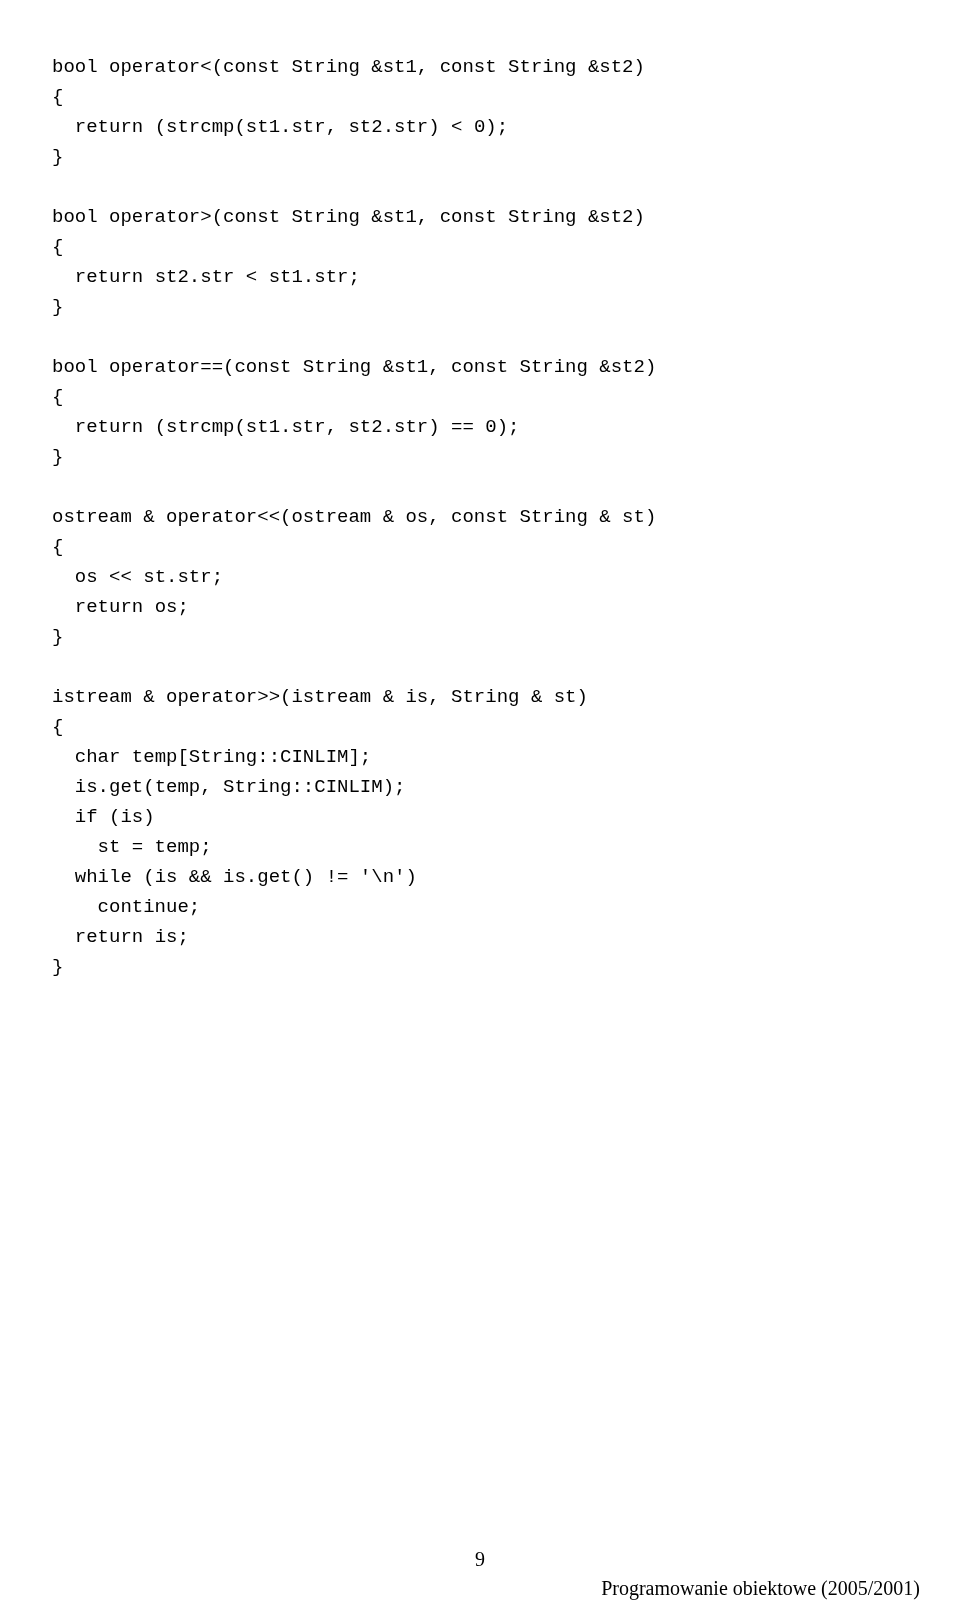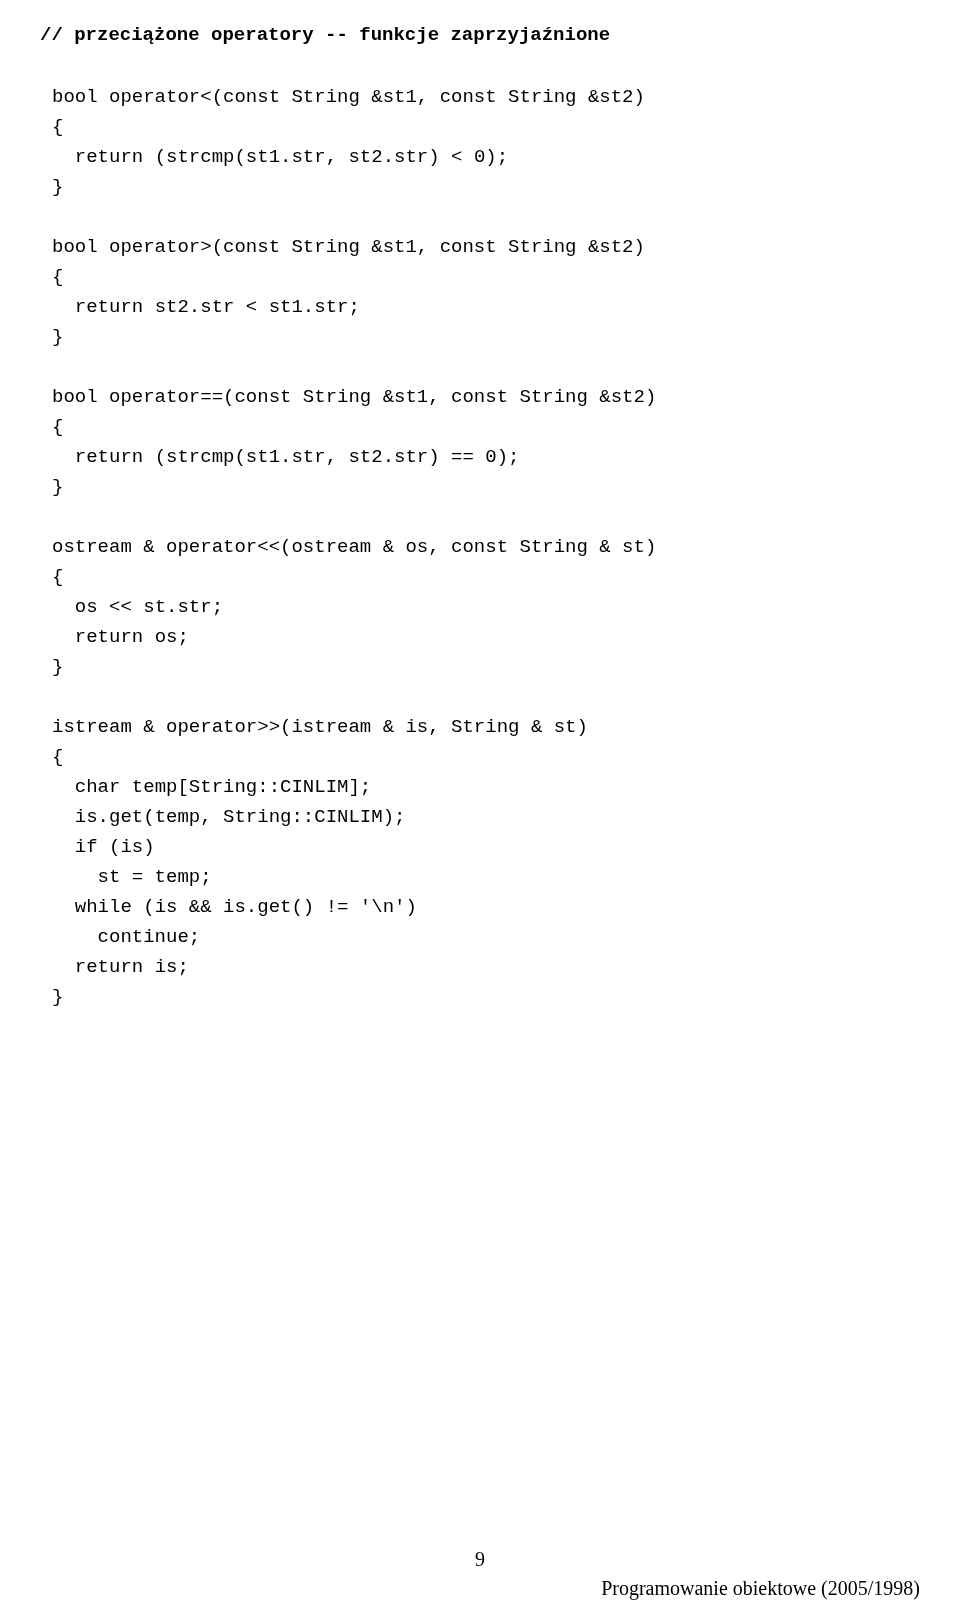--- a/index.html
+++ b/index.html
@@ -46,21 +46,20 @@
     right: 0;
     bottom: 0;
     text-align: right;
     line-height: 1.2;
   }
 </style>
 </head>
 <body>
 
 <div class="page">
-  <div class="heading">// przeciążone operatory -- funkcje zaprzyjaźnione</div>
   <div style="height:20px"></div>
   <pre>bool operator&lt;(const String &amp;st1, const String &amp;st2)
 {
   return (strcmp(st1.str, st2.str) &lt; 0);
 }
 
 bool operator&gt;(const String &amp;st1, const String &amp;st2)
 {
   return st2.str &lt; st1.str;
 }
@@ -84,15 +83,15 @@
     st = temp;
   while (is &amp;&amp; is.get() != '\n')
     continue;
   return is;
 }</pre>
 </div>
 
 <div class="footer">
   <div class="page-num">9</div>
   <div class="right-block">
-    <div>Programowanie obiektowe (2005/1998)</div>
+    <div>Programowanie obiektowe (2005/2001)</div>
   </div>
 </div>
 
 </body></html>

